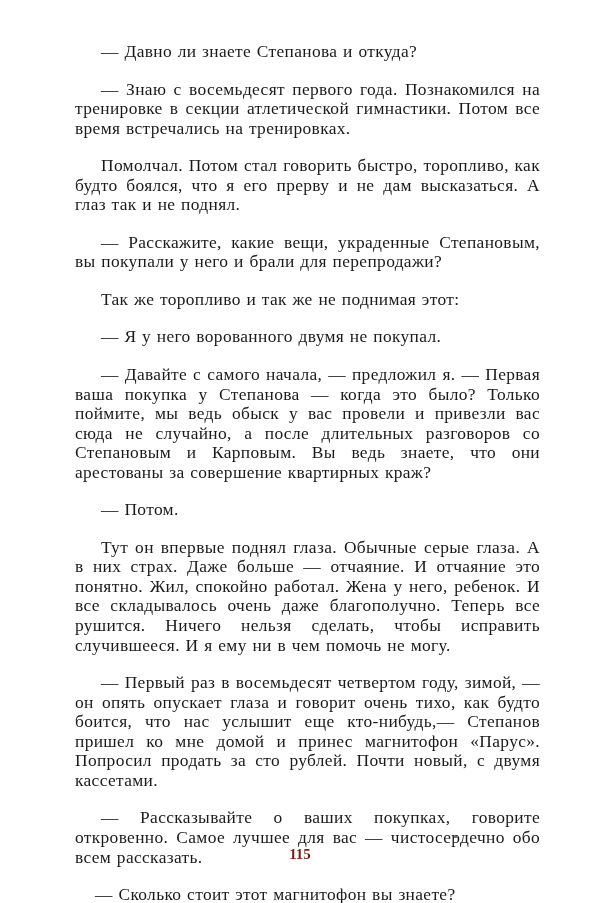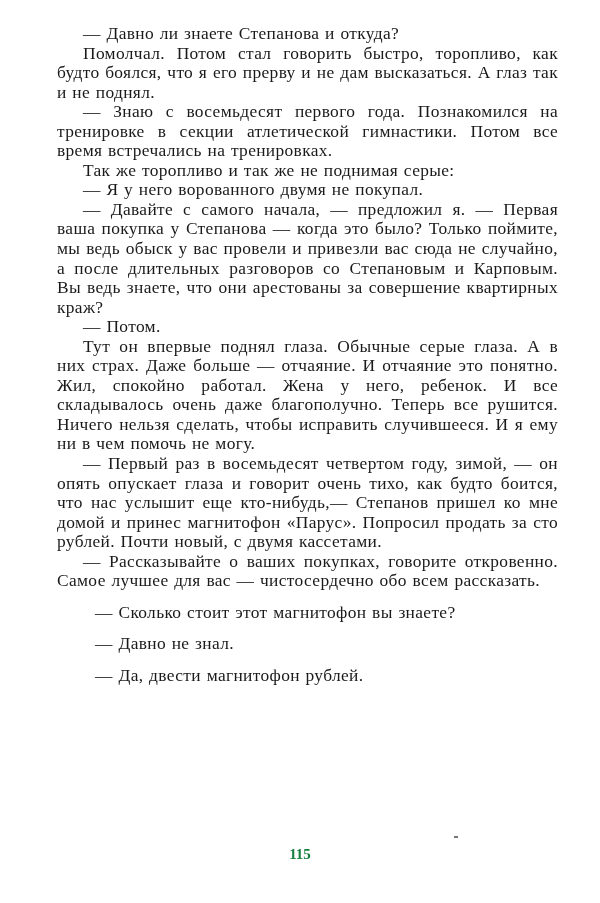--- a/index.html
+++ b/index.html
@@ -10,45 +10,46 @@
     top: 24px;
     width: 501px;
     font-family: "Liberation Serif", "DejaVu Serif", serif;
     font-size: 17.4px;
     line-height: 19.55px;
     color: #1a1a1a;
     text-align: justify;
     letter-spacing: 0.35px;
     word-spacing: 1px;
   }
-  .para { margin: 0; text-indent: 26px; hyphens: manual; }
+  .para { margin: 18px; text-indent: 26px; hyphens: manual; }
   .dlg { margin: 12px; padding-left: 26px; text-align: left; }
   .page-number {
     position: absolute;
     top: 846px;
     left: 0; width: 600px;
     text-align: center;
     font-family: "Liberation Serif", "DejaVu Serif", serif;
     font-weight: bold;
     font-size: 15px;
-    color: #15803d;
+    color: #7f1d1d;
   }
   .speck {
     position: absolute; left: 454px; top: 836px;
     width: 4px; height: 2px; background: #777;
   }
 </style>
 </head>
 <body>
 
 <div class="page">
   <p class="para">— Давно ли знаете Степанова и откуда?</p>
+  <p class="para">— Знаю с восемьдесят первого года. Познакомился на тренировке в секции атлетической гимнастики. Потом все время встречались на тренировках.</p>
   <p class="para">Помолчал. Потом стал говорить быстро, торопливо, как будто боялся, что я его прерву и не дам высказаться. А глаз так и не поднял.</p>
-  <p class="para">— Знаю с восемьдесят первого года. Познакомился на тренировке в секции атлетической гимнастики. Потом все время встречались на тренировках.</p>
-  <p class="para">Так же торопливо и так же не поднимая серые:</p>
+  <p class="para">— Расскажите, какие вещи, украденные Степановым, вы покупали у него и брали для перепродажи?</p>
+  <p class="para">Так же торопливо и так же не поднимая этот:</p>
   <p class="para">— Я у него ворованного двумя не покупал.</p>
   <p class="para">— Давайте с самого начала, — предложил я. — Первая ваша покупка у Степанова — когда это было? Только поймите, мы ведь обыск у вас провели и привезли вас сюда не случайно, а после длительных разговоров со Степановым и Карповым. Вы ведь знаете, что они арестованы за совершение квартирных краж?</p>
   <p class="para">— Потом.</p>
   <p class="para">Тут он впервые поднял глаза. Обычные серые глаза. А в них страх. Даже больше — отчаяние. И отчаяние это понятно. Жил, спокойно работал. Жена у него, ребенок. И все складывалось очень даже благополучно. Теперь все рушится. Ничего нельзя сделать, чтобы исправить случившееся. И я ему ни в чем помочь не могу.</p>
   <p class="para">— Первый раз в восемьдесят четвертом году, зимой, — он опять опускает глаза и говорит очень тихо, как будто боится, что нас услышит еще кто-нибудь,— Степанов пришел ко мне домой и принес магнитофон «Парус». Попросил продать за сто рублей. Почти новый, с двумя кассетами.</p>
   <p class="para">— Рассказывайте о ваших покупках, говорите откровенно. Самое лучшее для вас — чистосердечно обо всем рассказать.</p>
   <p class="dlg">— Сколько стоит этот магнитофон вы знаете?</p>
   <p class="dlg">— Давно не знал.</p>
   <p class="dlg">— Да, двести магнитофон рублей.</p>
 </div>

